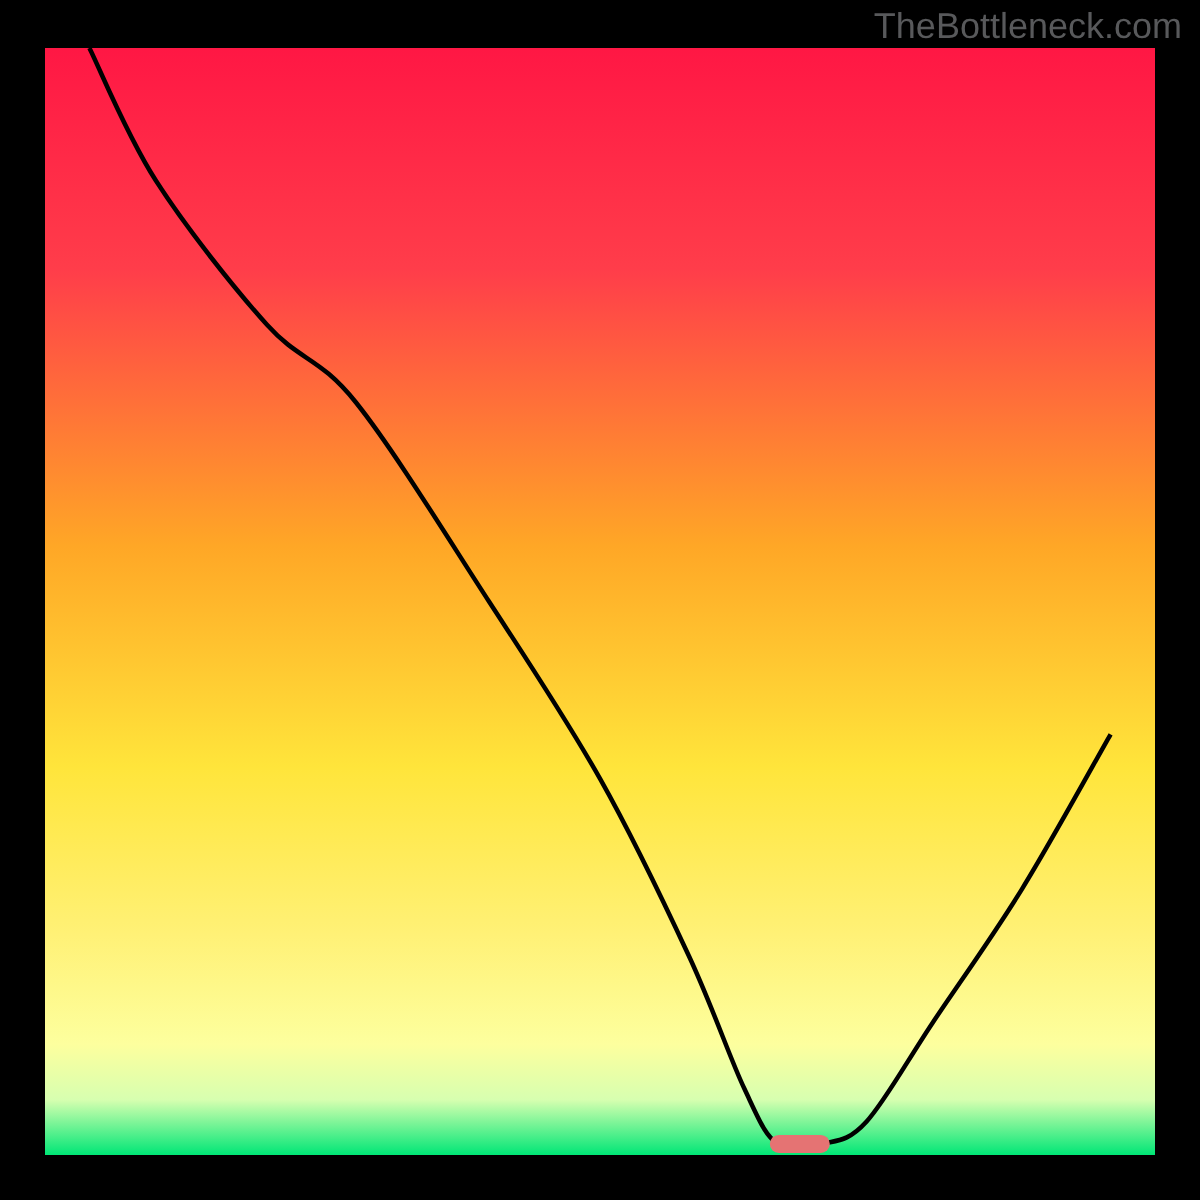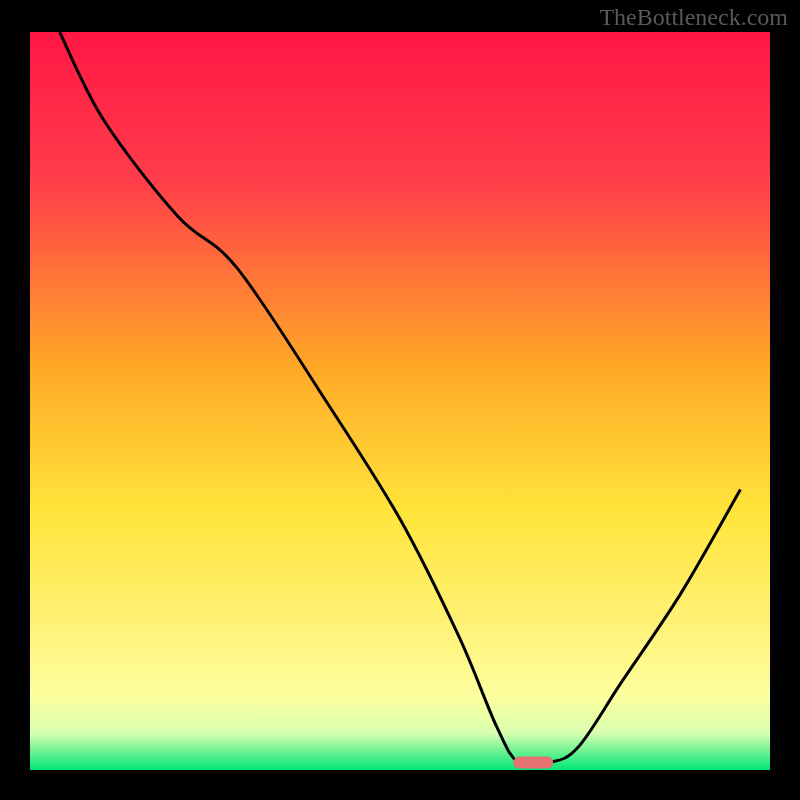--- a/index.html
+++ b/index.html
@@ -13,21 +13,21 @@
   .frame {
     position: relative;
     width: 800px;
     height: 800px;
     background: #000;
   }
   .watermark {
     position: absolute;
     top: 4px;
     right: 12px;
-    font-family: Liberation Serif, serif;
+    font-family: Liberation Sans, sans-serif;
     font-size: 24px;
     font-weight: 400;
     color: #58595b;
     z-index: 10;
   }
   svg {
     position: absolute;
     top: 0;
     left: 0;
   }

